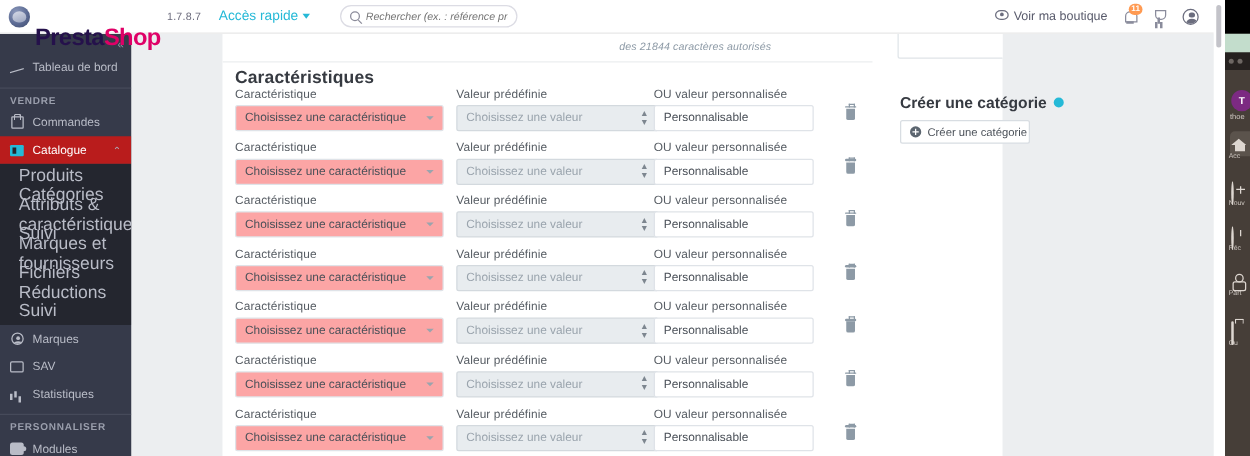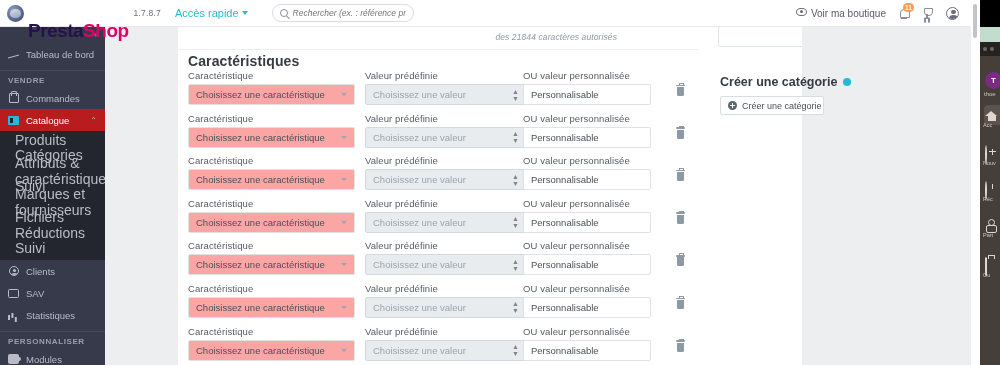--- a/index.html
+++ b/index.html
@@ -274,21 +274,21 @@
       <div class="sub-item">Marques et fournisseurs</div>
       <div class="sub-item">Fichiers</div>
       <div class="sub-item">Réductions</div>
       <div class="sub-item">Suivi</div>
     </div>
 
     <div class="nav-item">
       <span class="ico">
           <span class="i-person"></span>
         </span>
-      <span>Clients</span>
+      <span>Marques</span>
     </div>
     <div class="nav-item">
       <span class="ico">
           <span class="i-chatbox"></span>
         </span>
       <span>SAV</span>
     </div>
     <div class="nav-item">
       <span class="ico">
           <span class="i-stats"></span>

